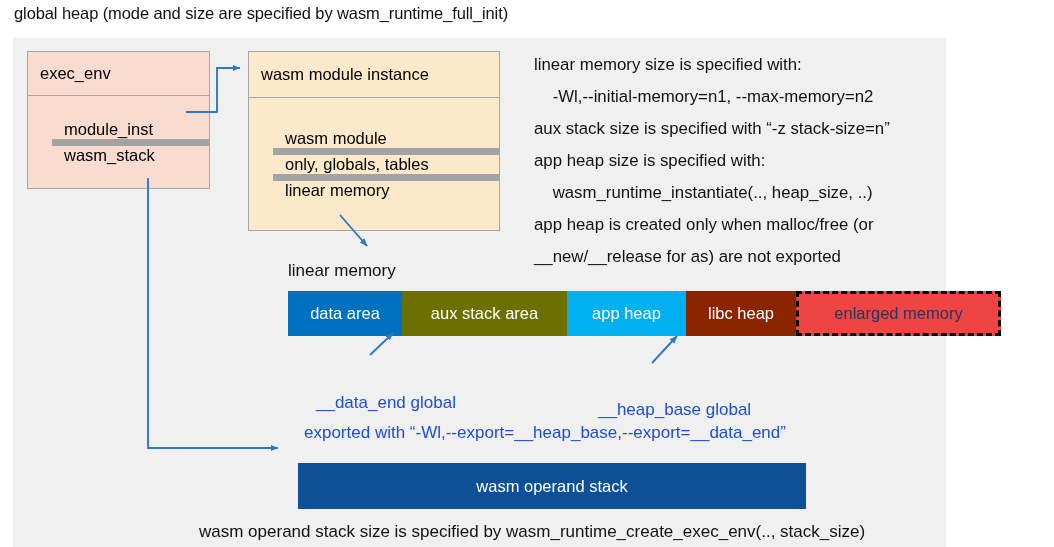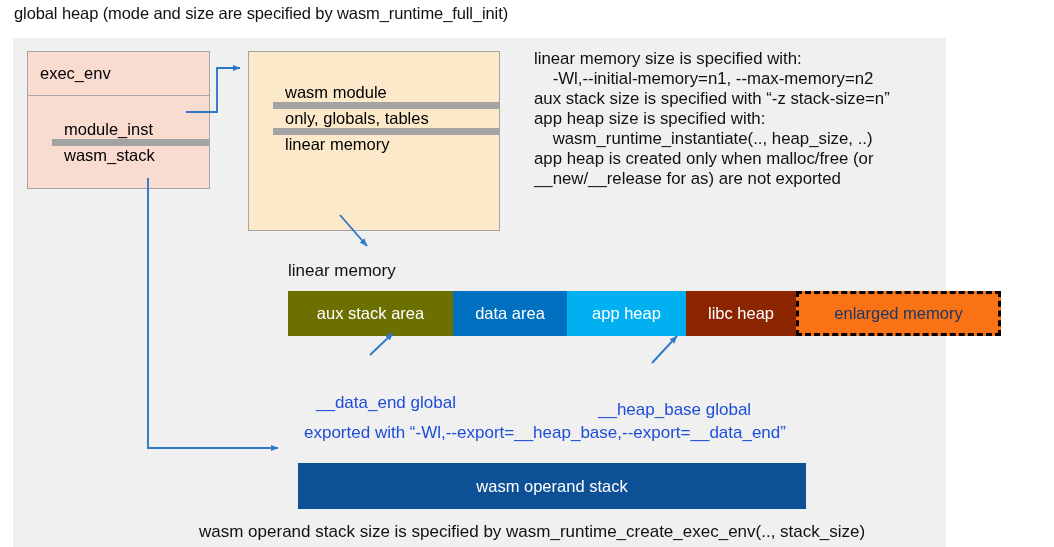--- a/index.html
+++ b/index.html
@@ -48,42 +48,42 @@
   #exec-env .hdr { height: 44px; }
   #exec-env .body { height: 93px; }
 
   #module-instance { left: 235px; top: 13px; width: 252px; height: 180px; }
   #module-instance .hdr { height: 46px; }
   #module-instance .body { height: 133px; }
 
   
   .textblock {
     position: absolute; left: 521px; top: 11px;
-    font-size: 16.8px; color: #111; line-height: 20px;
+    font-size: 16.8px; color: #111; line-height: 32px;
     white-space: pre;
   }
 
   
   .lm-label {
     position: absolute; left: 275px; top: 223px;
     font-size: 17px; color: #111;
   }
 
   
   #memory-bar {
     position: absolute; left: 275px; top: 253px;
     height: 45px; display: flex;
   }
   #memory-bar .seg {
     display: flex; align-items: center; justify-content: center;
     font-size: 16.5px; color: #ffffff; white-space: nowrap;
   }
   #memory-bar .seg.dashed {
     border: 3px dashed #000000;
-    background: #f97316;
+    background: #ef4444;
     color: #1f3864;
   }
 
   
   .callout { position: absolute; font-size: 17px; color: #1d4ed8; white-space: nowrap; }
   #data-end-label { left: 303px; top: 355px; }
   #heap-base-label { left: 585px; top: 362px; }
   #export-note    { left: 291px; top: 385px; }
 
   
@@ -117,42 +117,43 @@
       <div class="body">
         <div class="gutter"></div>
         <div class="rows">
           <div class="row">module_inst</div>
           <div class="row">wasm_stack</div>
         </div>
       </div>
     </div>
 
     <div class="box cream" id="module-instance">
+      <div class="hdr">wasm module instance</div>
       <div class="body">
         <div class="gutter"></div>
         <div class="rows">
           <div class="row">wasm module</div>
           <div class="row">only, globals, tables</div>
           <div class="row">linear memory</div>
         </div>
       </div>
     </div>
 
     <div class="textblock">linear memory size is specified with:
     -Wl,--initial-memory=n1, --max-memory=n2
 aux stack size is specified with “-z stack-size=n”
 app heap size is specified with:
     wasm_runtime_instantiate(.., heap_size, ..)
 app heap is created only when malloc/free (or
 __new/__release for as) are not exported</div>
 
     <div class="lm-label">linear memory</div>
     <div id="memory-bar">
+        <div class="seg" style="width: 114px; background: rgb(0, 112, 192);">data area</div>
         <div class="seg" style="width: 165px; background: rgb(107, 112, 0);">aux stack area</div>
-        <div class="seg" style="width: 114px; background: rgb(0, 112, 192);">data area</div>
         <div class="seg" style="width: 119px; background: rgb(0, 176, 240);">app heap</div>
         <div class="seg" style="width: 110px; background: rgb(139, 37, 0);">libc heap</div>
         <div class="seg dashed" style="width: 205px;">enlarged memory</div>
       </div>
 
     <div class="callout" id="data-end-label">__data_end global</div>
     <div class="callout" id="heap-base-label">__heap_base global</div>
     <div class="callout" id="export-note">exported with “-Wl,--export=__heap_base,--export=__data_end”</div>
 
     <div id="operand-stack">

